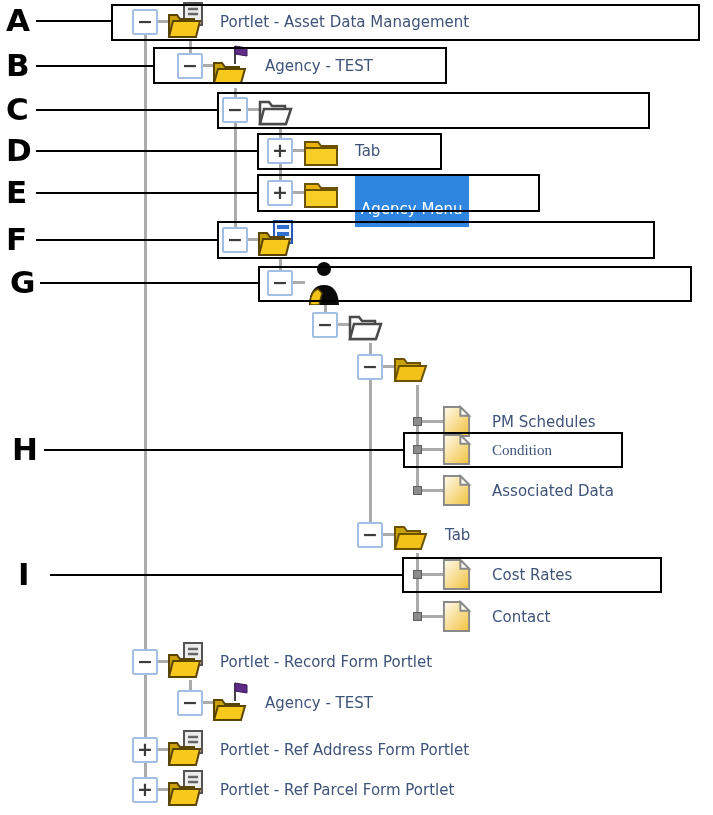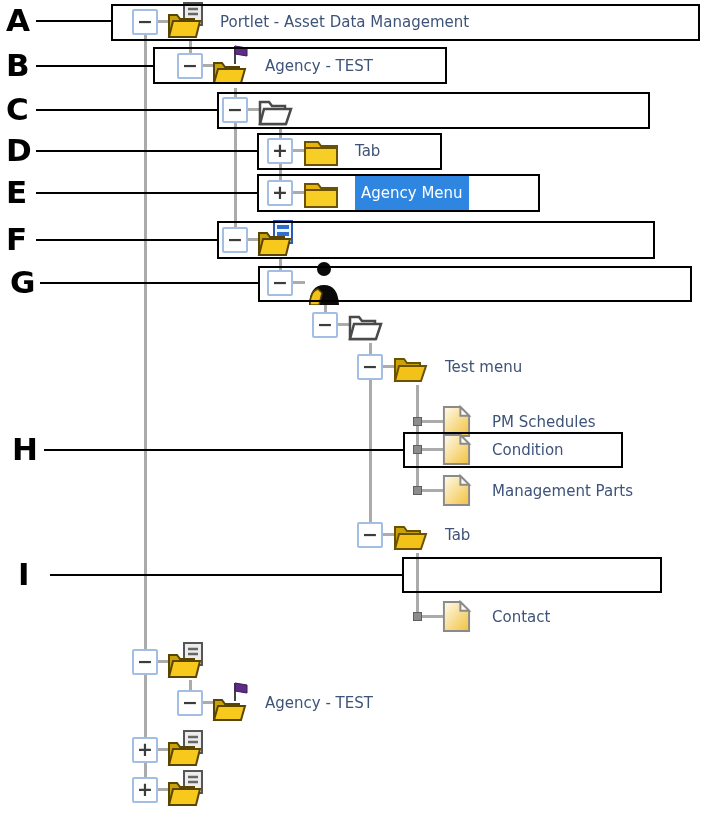--- a/index.html
+++ b/index.html
@@ -13,21 +13,21 @@
   .exp{position:absolute;top:9px;left:calc(var(--cx) - 13px);width:26px;height:26px;box-sizing:border-box;
        background:#fff;border:2px solid #A3BEE3;border-radius:2px;color:#3c3c3c;
        font:bold 19px/21px "DejaVu Sans",sans-serif;text-align:center;z-index:3;cursor:pointer;}
   .bullet{position:absolute;top:17px;left:calc(var(--cx) - 4px);width:9px;height:9px;box-sizing:border-box;
           background:#8c8c8c;border:1px solid #5f5f5f;z-index:2;}
   .ic{position:absolute;top:2px;left:calc(var(--cx) + 21px);width:40px;height:40px;z-index:2;}
   .ic.tall{top:0;height:44px;}
   .leaf .ic{left:calc(var(--cx) + 24px);top:5px;width:31px;height:33px;}
   .lbl{position:absolute;left:calc(var(--cx) + 75px);top:0;height:44px;line-height:44px;
        font-size:15px;color:#3E5378;white-space:nowrap;z-index:2;cursor:default;}
-  .lbl.sel{background:#2E86E0;color:#fff;top:4px;height:36px;line-height:36px;padding:0 6px;}
+  .lbl.sel{background:#2E86E0;color:#fff;top:4px;height:20px;line-height:36px;padding:16px 6px;}
   
   .ptr{position:absolute;height:2px;background:#000;z-index:4;}
   .abox{position:absolute;border:2px solid #000;box-sizing:border-box;z-index:5;pointer-events:none;}
   .ltr{position:absolute;color:#000;font:bold 31px "DejaVu Sans",sans-serif;z-index:5;}
   .defs{position:absolute;width:0;height:0;overflow:hidden;}
 </style>
 </head>
 <body>
 
 <svg class="defs" aria-hidden="true">
@@ -160,100 +160,110 @@
         <use href="#sym-template"></use>
       </svg>
   </div>
 
   <div class="node" style="top:345px;--cx:370px;">
     <span class="stub"></span>
     <span class="exp">−</span>
     <svg class="ic">
         <use href="#sym-fopen"></use>
       </svg>
-    <span class="lbl">Test menu</span>
   </div>
 
   <div class="node leaf" style="top:400px;padding-left:40px;--cx:417px;">
     <span class="stub"></span>
     <span class="bullet"></span>
     <svg class="ic">
         <use href="#sym-page"></use>
       </svg>
     <span class="lbl">PM Schedules</span>
   </div>
 
-  <div class="node leaf" style="top:428px;--cx:417px;">
+  <div class="node leaf" style="top:428px;font-family:Liberation Serif, serif;--cx:417px;">
     <span class="stub"></span>
     <span class="bullet"></span>
     <svg class="ic">
         <use href="#sym-page"></use>
       </svg>
     <span class="lbl">Condition</span>
   </div>
 
   <div class="node leaf" style="top:469px;--cx:417px;">
     <span class="stub"></span>
     <span class="bullet"></span>
     <svg class="ic">
         <use href="#sym-page"></use>
       </svg>
-    <span class="lbl">Management Parts</span>
+    <span class="lbl">Associated Data</span>
   </div>
 
   <div class="node" style="top:513px;--cx:370px;">
     <span class="stub"></span>
     <span class="exp">−</span>
     <svg class="ic">
         <use href="#sym-fopen"></use>
       </svg>
     <span class="lbl">Tab</span>
   </div>
 
+  <div class="node leaf" style="top:553px;--cx:417px;">
+    <span class="stub"></span>
+    <span class="bullet"></span>
+    <svg class="ic">
+        <use href="#sym-page"></use>
+      </svg>
+    <span class="lbl">Cost Rates</span>
+  </div>
 
   <div class="node leaf" style="top:595px;--cx:417px;">
     <span class="stub"></span>
     <span class="bullet"></span>
     <svg class="ic">
         <use href="#sym-page"></use>
       </svg>
     <span class="lbl">Contact</span>
   </div>
 
   <div class="node" style="top:640px;--cx:145px;">
     <span class="stub"></span>
     <span class="exp">−</span>
     <svg class="ic">
         <use href="#sym-portlet"></use>
       </svg>
+    <span class="lbl">Portlet - Record Form Portlet</span>
   </div>
 
   <div class="node" style="top:681px;--cx:190px;">
     <span class="stub"></span>
     <span class="exp">−</span>
     <svg class="ic tall">
         <use href="#sym-agency"></use>
       </svg>
     <span class="lbl">Agency - TEST</span>
   </div>
 
   <div class="node" style="top:728px;--cx:145px;">
     <span class="stub"></span>
     <span class="exp">+</span>
     <svg class="ic">
         <use href="#sym-portlet"></use>
       </svg>
+    <span class="lbl">Portlet - Ref Address Form Portlet</span>
   </div>
 
   <div class="node" style="top:768px;--cx:145px;">
     <span class="stub"></span>
     <span class="exp">+</span>
     <svg class="ic">
         <use href="#sym-portlet"></use>
       </svg>
+    <span class="lbl">Portlet - Ref Parcel Form Portlet</span>
   </div>
 
   <div class="ltr" style="left:6px;top:2px;">A</div>
   <div class="ltr" style="left:6px;top:47px;">B</div>
   <div class="ltr" style="left:6px;top:91px;">C</div>
   <div class="ltr" style="left:6px;top:132px;">D</div>
   <div class="ltr" style="left:6px;top:174px;">E</div>
   <div class="ltr" style="left:6px;top:221px;">F</div>
   <div class="ltr" style="left:10px;top:264px;">G</div>
   <div class="ltr" style="left:12px;top:431px;">H</div>

